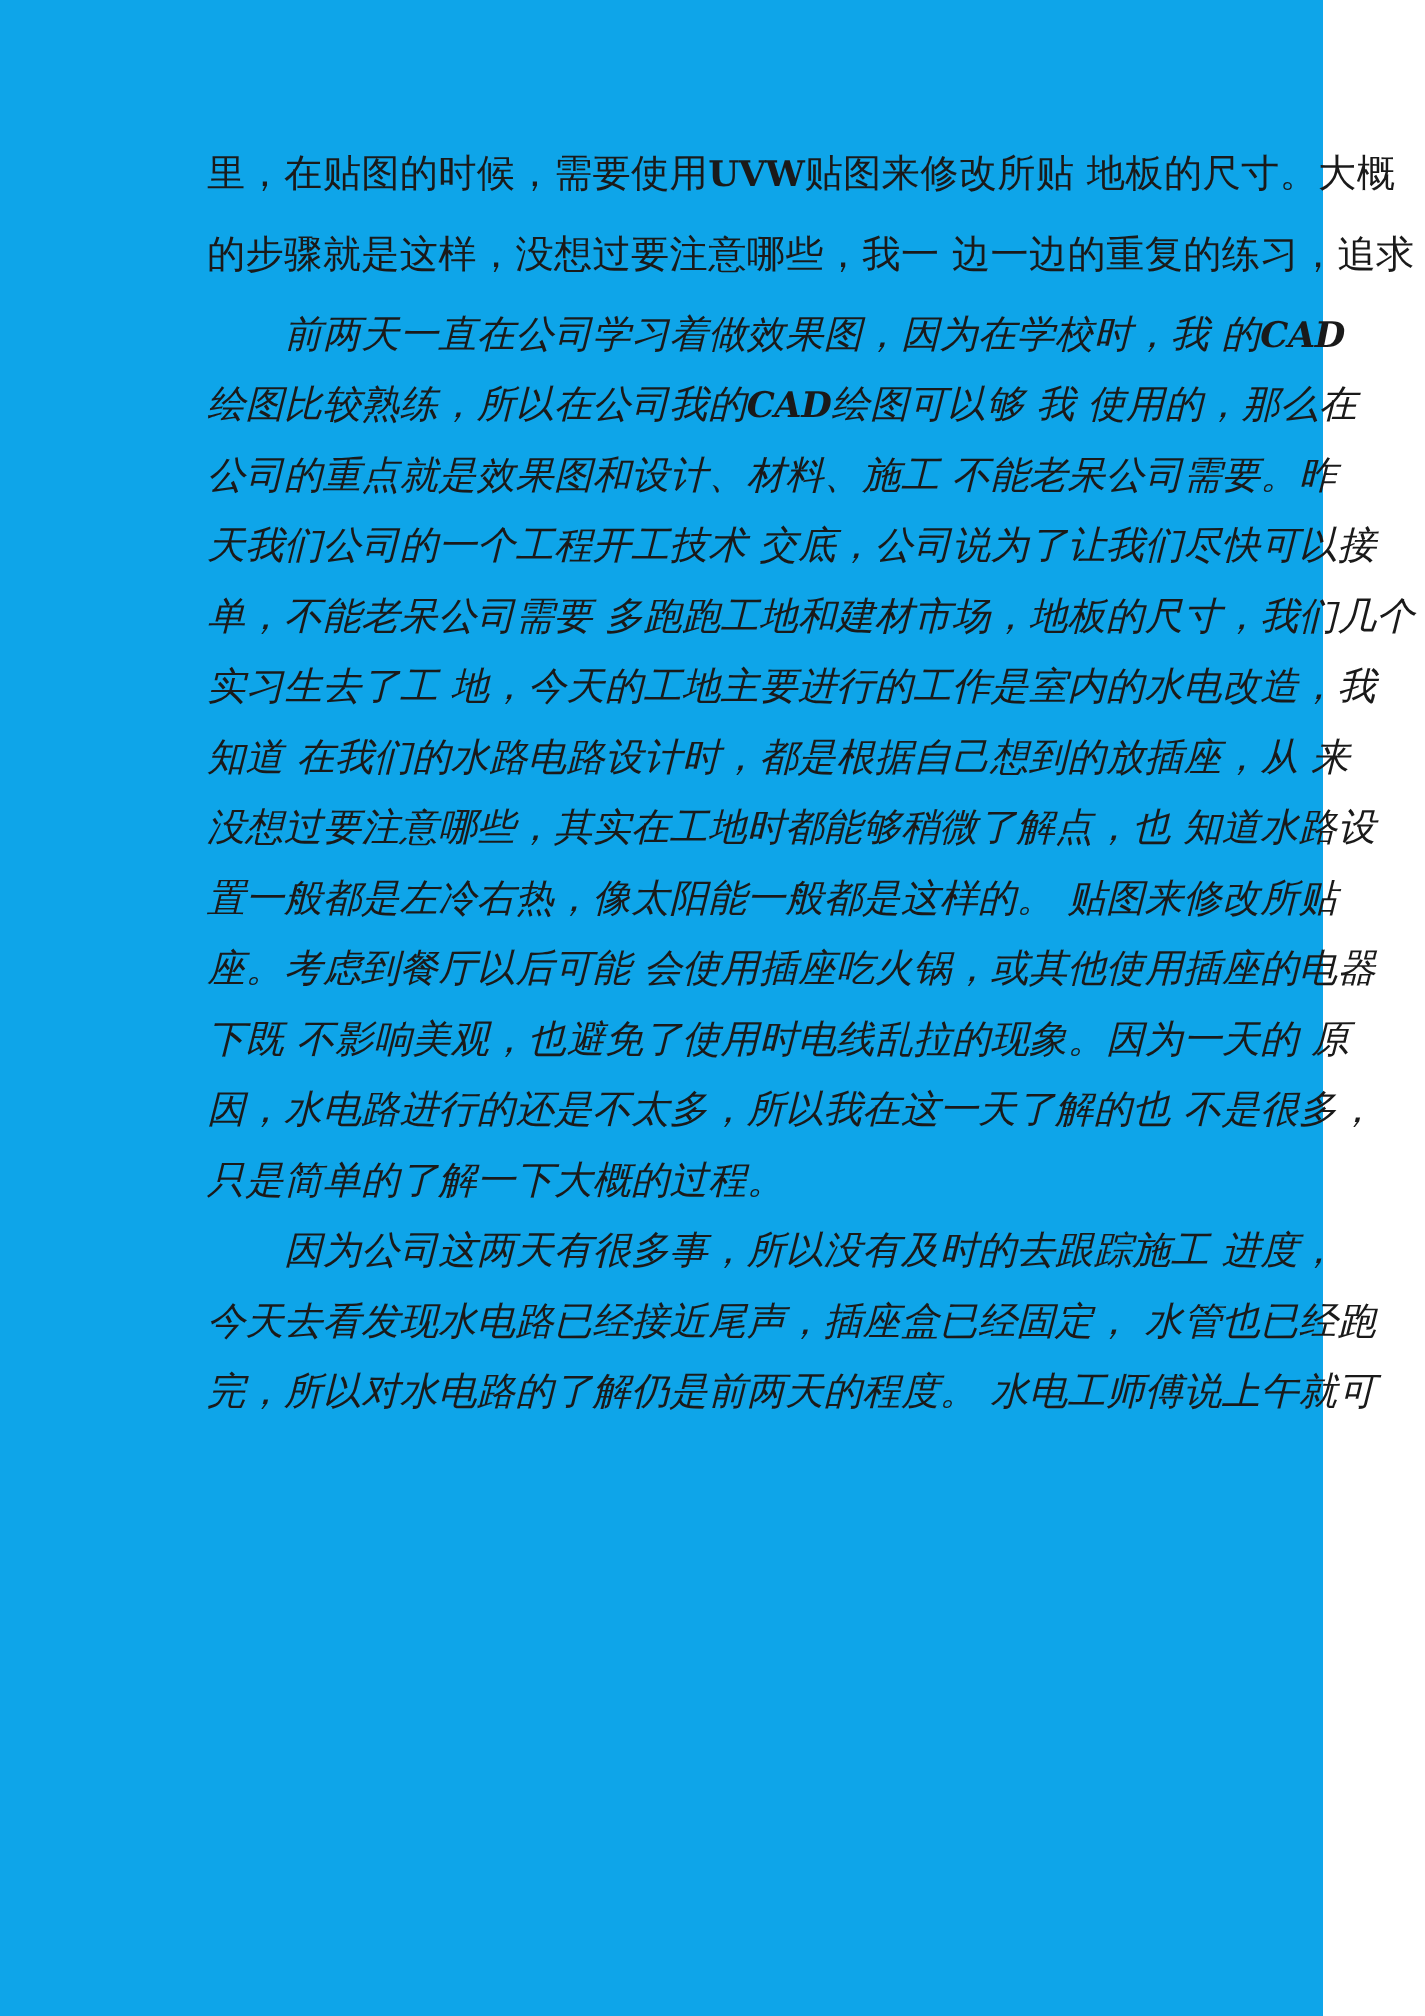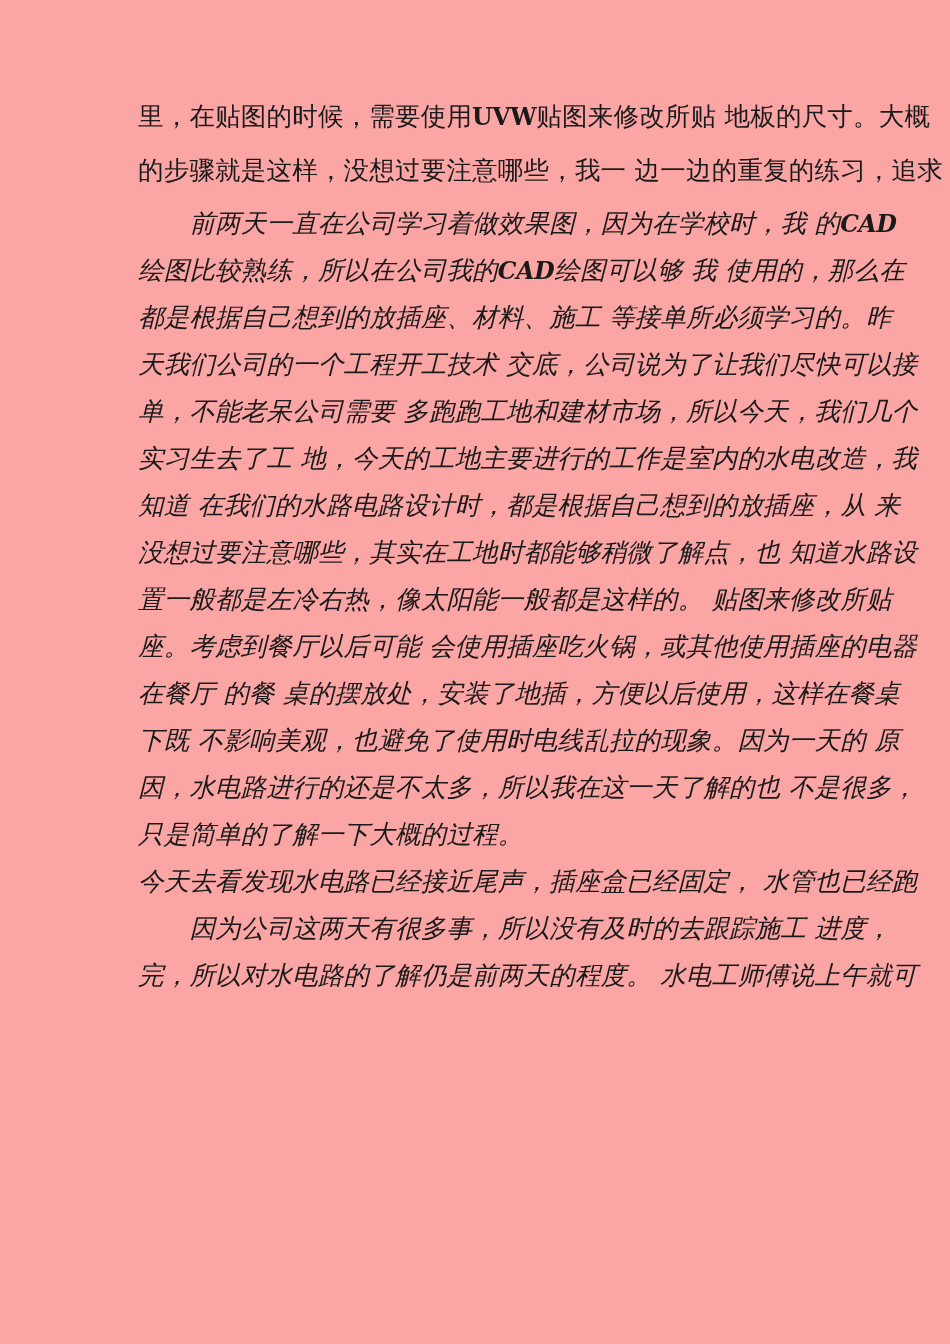--- a/index.html
+++ b/index.html
@@ -9,23 +9,23 @@
   }
   body {
     width: 950px;
     height: 1344px;
     overflow: hidden;
     font-family: "DejaVu Sans", sans-serif;
   }
 
   .page {
     position: relative;
-    width: 950px;
+    width: 882px;
     height: 1344px;
-    background: #fca5a5;
+    background: #0ea5e9;
     box-sizing: border-box;
   }
 
   .text-body {
     position: absolute;
     left: 138px;
     top: 104px;
     width: 686px;
   }
 
@@ -78,34 +78,33 @@
   <div class="text-body">
 
     <div class="para para-1 para-loose">
       <span class="doc-line">里，在贴图的时候，需要使用<span class="latin">UVW</span>贴图来修改所贴 地板的尺寸。大概</span>
       <span class="doc-line">的步骤就是这样，没想过要注意哪些，我一 边一边的重复的练习，追求</span>
     </div>
 
     <div class="para para-2 para-tight">
       <span class="doc-line">　　前两天一直在公司学习着做效果图，因为在学校时，我 的<span class="latin">CAD</span></span>
       <span class="doc-line">绘图比较熟练，所以在公司我的<span class="latin">CAD</span>绘图可以够 我 使用的，那么在</span>
-      <span class="doc-line">都是根据自己想到的放插座、材料、施工 等接单所必须学习的。昨</span>
+      <span class="doc-line">公司的重点就是效果图和设计、材料、施工 不能老呆公司需要。昨</span>
       <span class="doc-line">天我们公司的一个工程开工技术 交底，公司说为了让我们尽快可以接</span>
-      <span class="doc-line">单，不能老呆公司需要 多跑跑工地和建材市场，所以今天，我们几个</span>
+      <span class="doc-line">单，不能老呆公司需要 多跑跑工地和建材市场，地板的尺寸，我们几个</span>
       <span class="doc-line">实习生去了工 地，今天的工地主要进行的工作是室内的水电改造，我</span>
       <span class="doc-line">知道 在我们的水路电路设计时，都是根据自己想到的放插座，从 来</span>
       <span class="doc-line">没想过要注意哪些，其实在工地时都能够稍微了解点，也 知道水路设</span>
       <span class="doc-line">置一般都是左冷右热，像太阳能一般都是这样的。 贴图来修改所贴</span>
       <span class="doc-line">座。考虑到餐厅以后可能 会使用插座吃火锅，或其他使用插座的电器</span>
-      <span class="doc-line">在餐厅 的餐 桌的摆放处，安装了地插，方便以后使用，这样在餐桌</span>
       <span class="doc-line">下既 不影响美观，也避免了使用时电线乱拉的现象。因为一天的 原</span>
       <span class="doc-line">因，水电路进行的还是不太多，所以我在这一天了解的也 不是很多，</span>
       <span class="doc-line">只是简单的了解一下大概的过程。</span>
     </div>
 
     <div class="para para-3 para-tight">
+      <span class="doc-line">　　因为公司这两天有很多事，所以没有及时的去跟踪施工 进度，</span>
       <span class="doc-line">今天去看发现水电路已经接近尾声，插座盒已经固定， 水管也已经跑</span>
-      <span class="doc-line">　　因为公司这两天有很多事，所以没有及时的去跟踪施工 进度，</span>
       <span class="doc-line">完，所以对水电路的了解仍是前两天的程度。 水电工师傅说上午就可</span>
     </div>
 
   </div>
 </div>
 
 </body></html>

